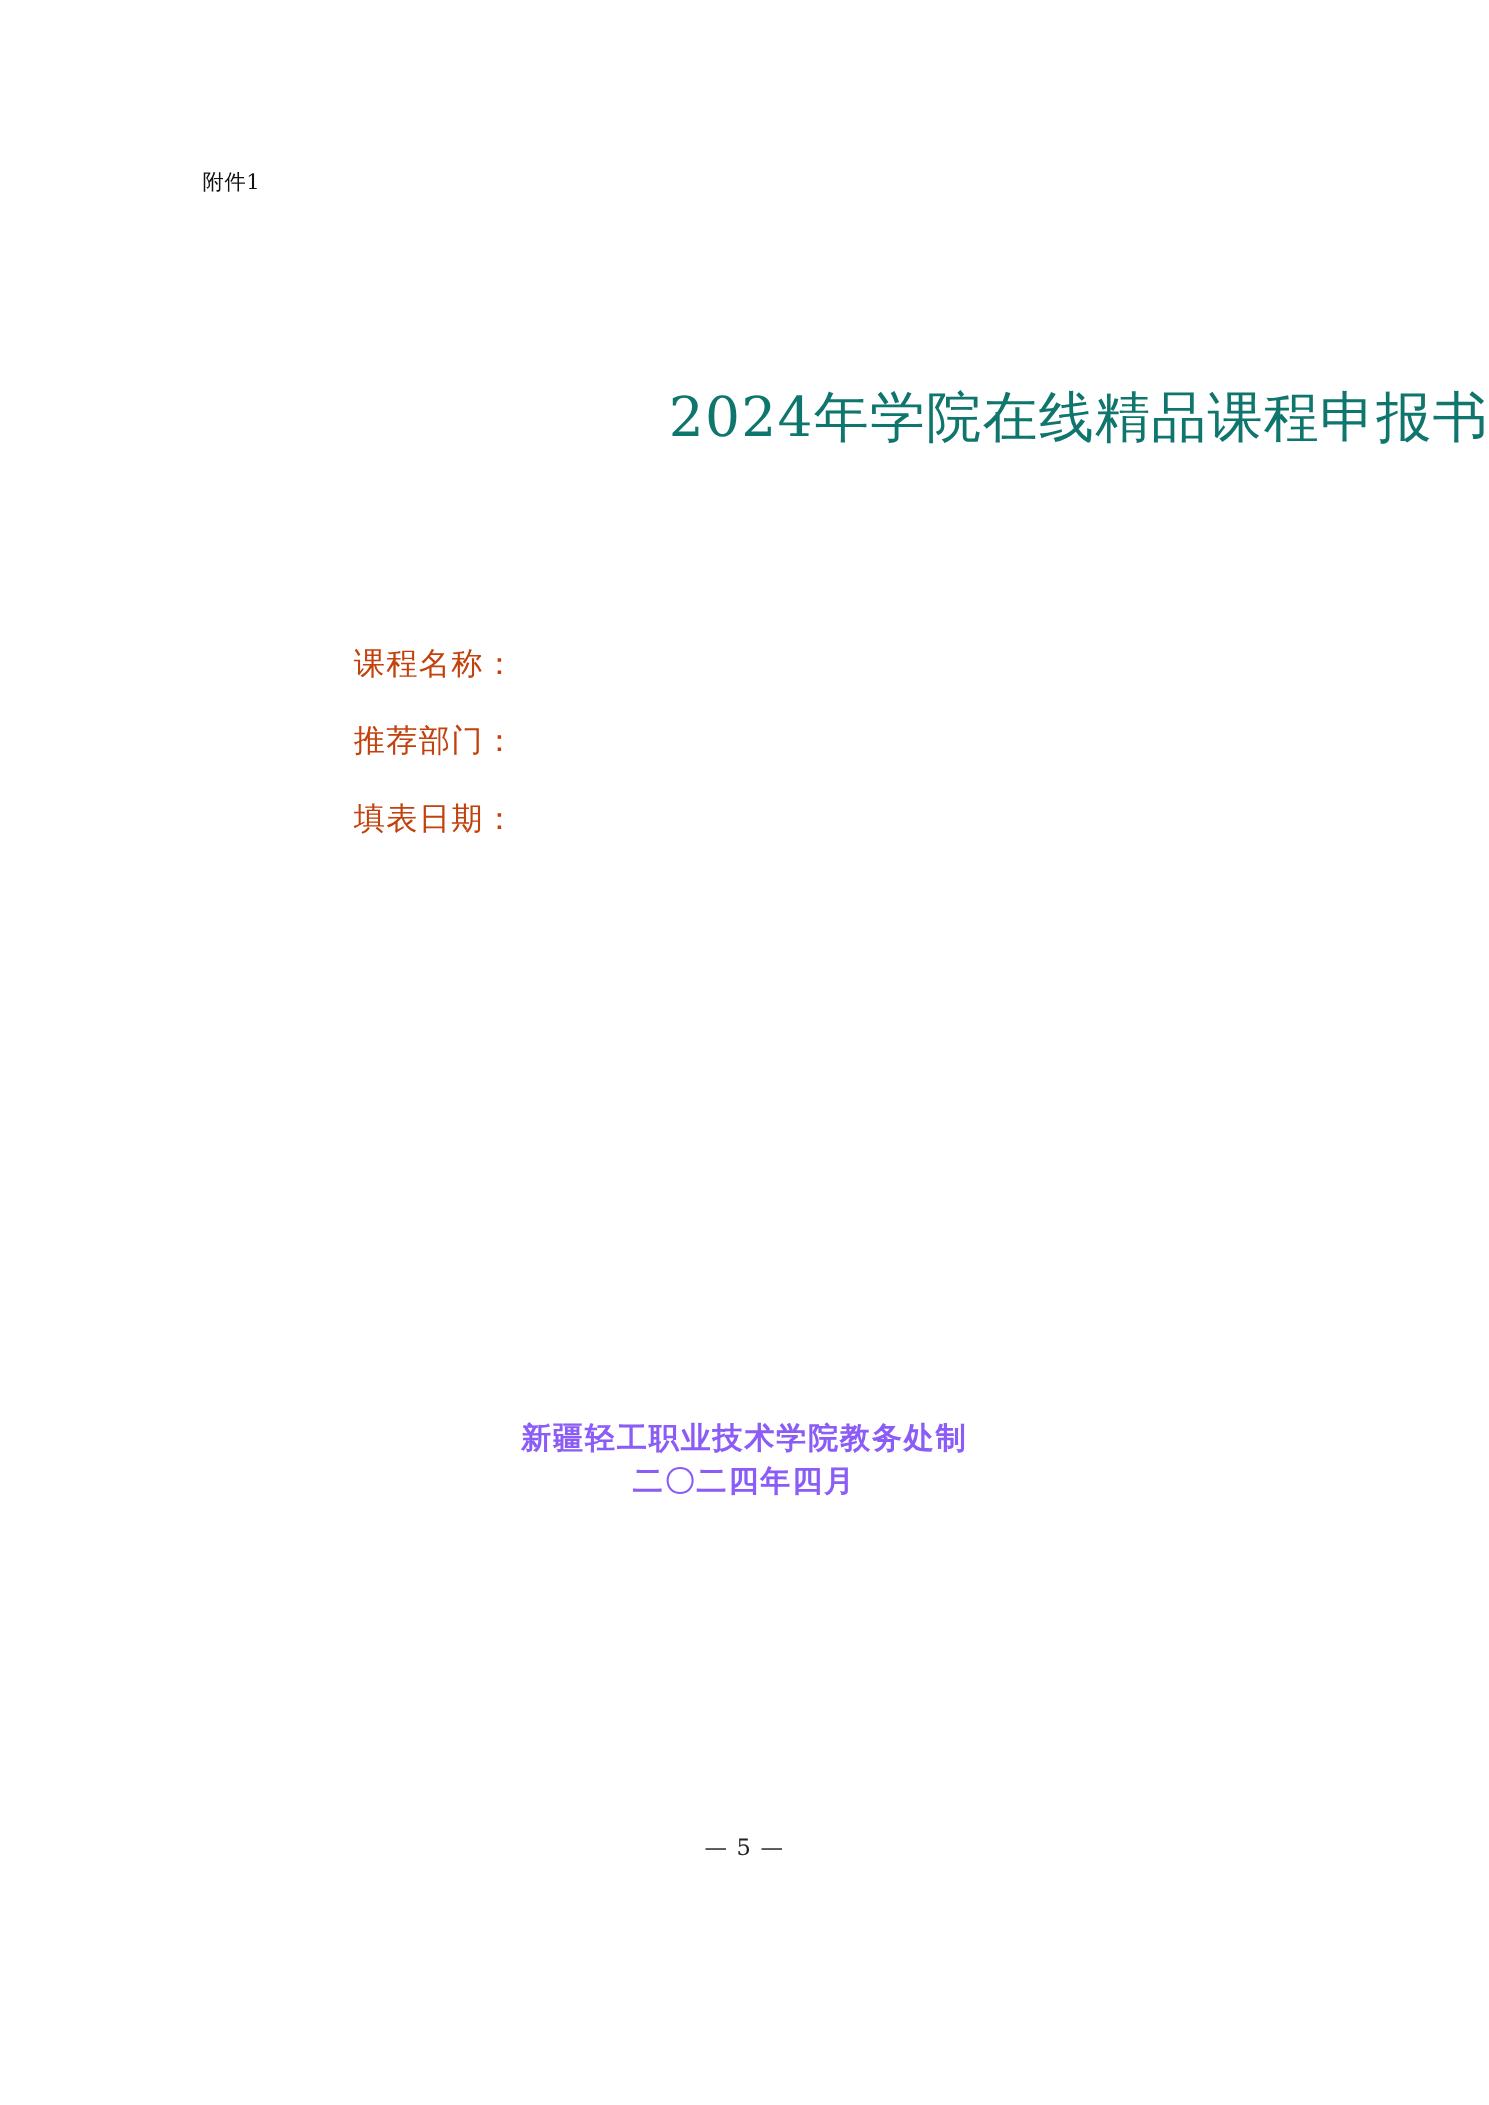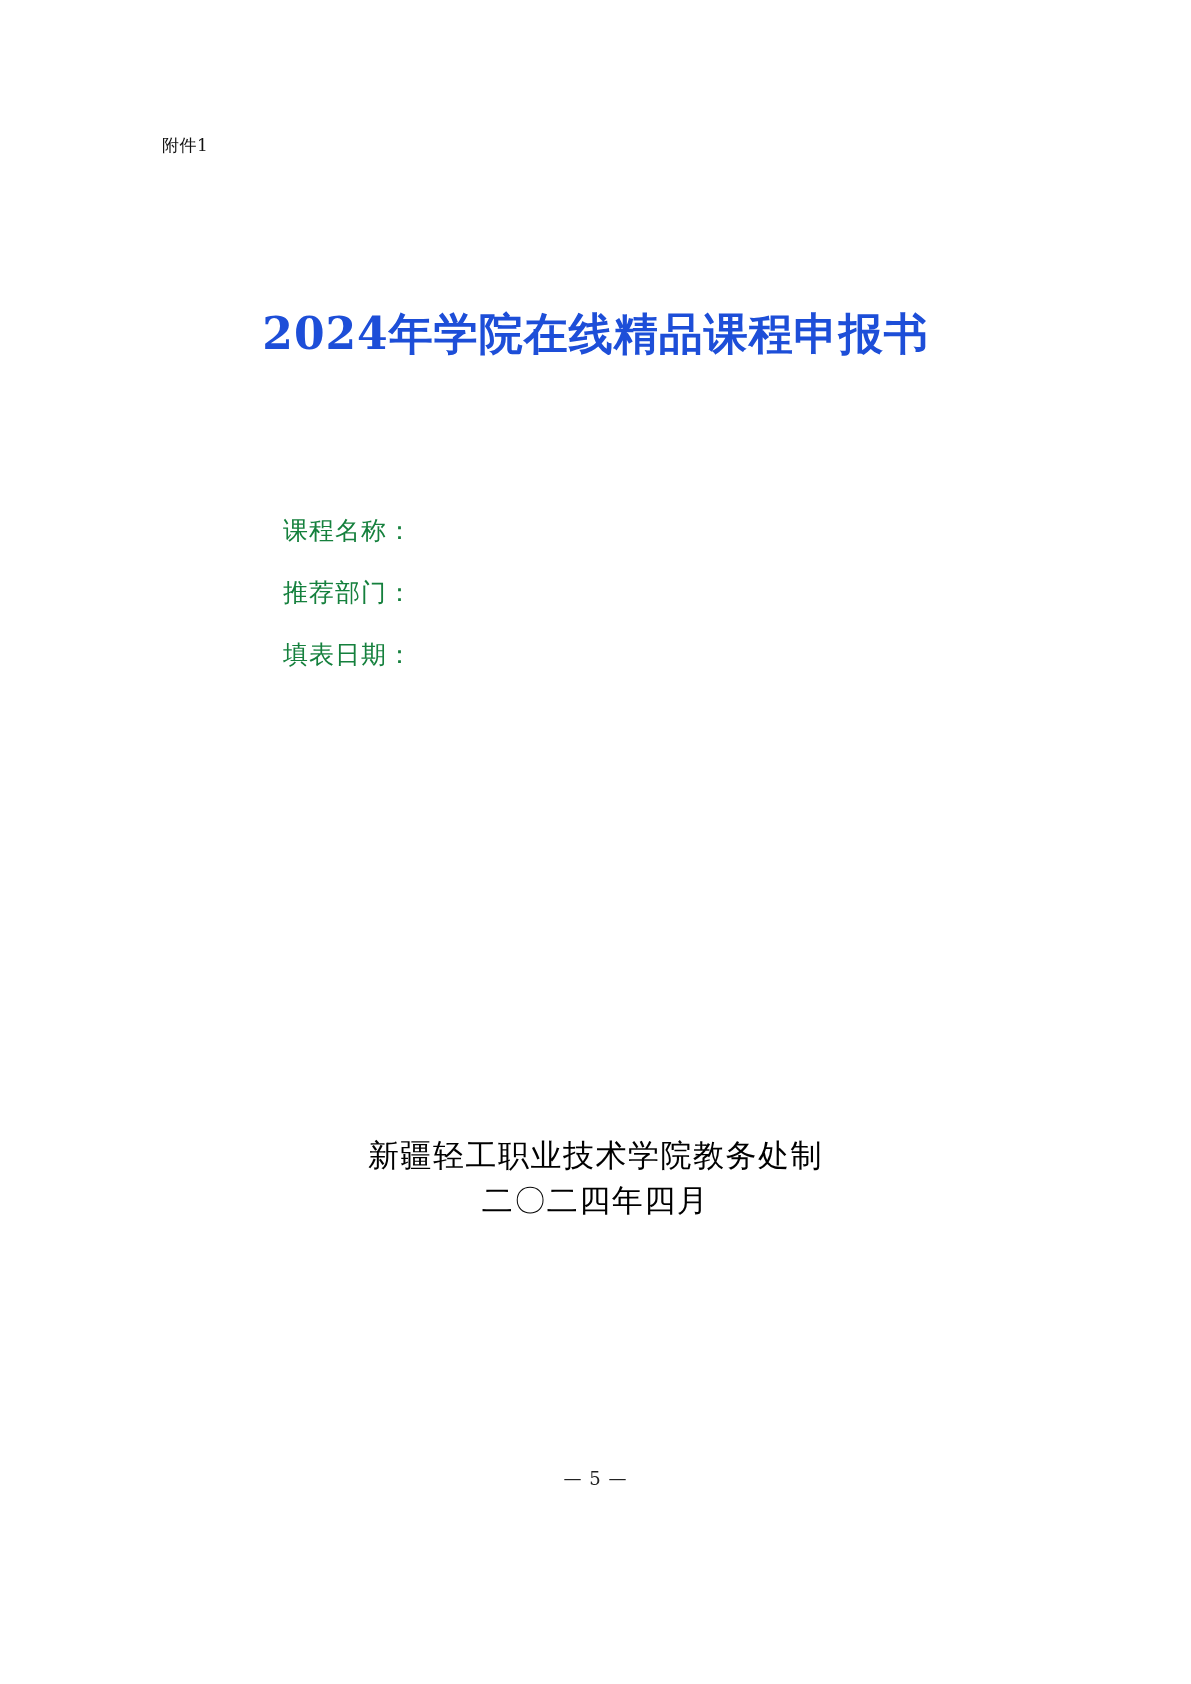--- a/index.html
+++ b/index.html
@@ -27,61 +27,62 @@
     font-family: "DejaVu Serif", "Liberation Serif", serif;
     font-size: 17px;
     letter-spacing: 0.5px;
     color: #111;
   }
   .doc-title {
     position: absolute;
     left: 0;
     right: 0;
     top: 305px;
-    text-align: center;
+    text-align: right;
     font-family: "DejaVu Serif", "Liberation Serif", serif;
-    font-weight: bold;
+    font-weight: normal;
     font-size: 44px;
     letter-spacing: 1px;
-    color: #1d4ed8;
+    color: #0f766e;
   }
   .fields {
     position: absolute;
     left: 283px;
     top: 515px;
     width: 600px;
   }
   .field-row {
     font-size: 25px;
     line-height: 1.0;
     margin-bottom: 34px;
-    color: #15803d;
+    color: #c2410c;
     letter-spacing: 1px;
     white-space: nowrap;
   }
   .field-label {
     display: inline-block;
   }
   .field-value {
     display: inline-block;
     min-width: 220px;
     min-height: 24px;
   }
   .footer-block {
     position: absolute;
     left: 0;
     right: 0;
     top: 1133px;
     text-align: center;
   }
   .footer-line {
-    font-size: 31px;
+    font-size: 24px;
     line-height: 1.45;
     letter-spacing: 1.5px;
-    color: #000000;
+    color: #8b5cf6;
+    font-weight: bold;
   }
   .page-number {
     position: absolute;
     left: 0;
     right: 0;
     top: 1468px;
     text-align: center;
     font-family: "DejaVu Serif", "Liberation Serif", serif;
     font-size: 18px;
     color: #222;

